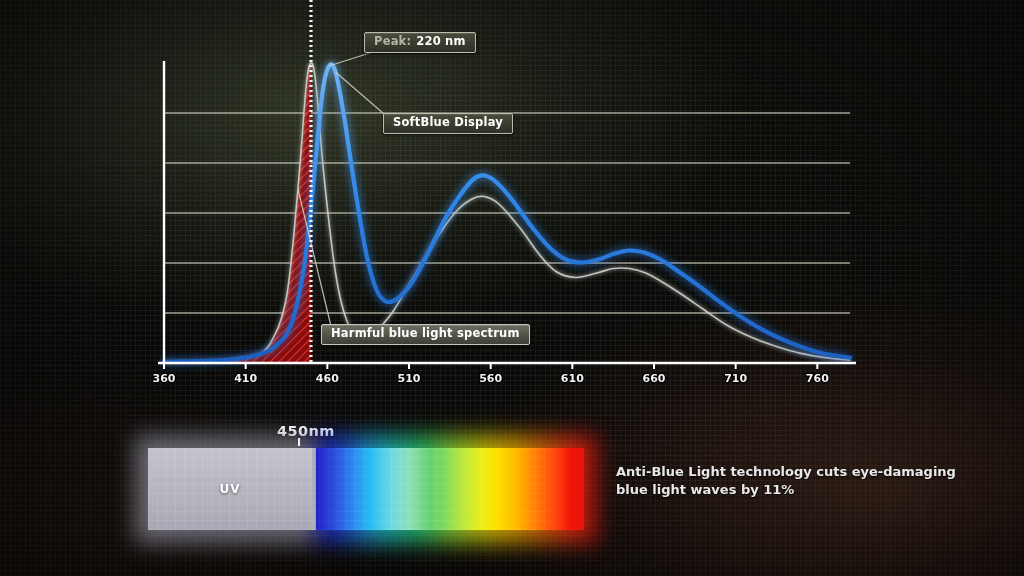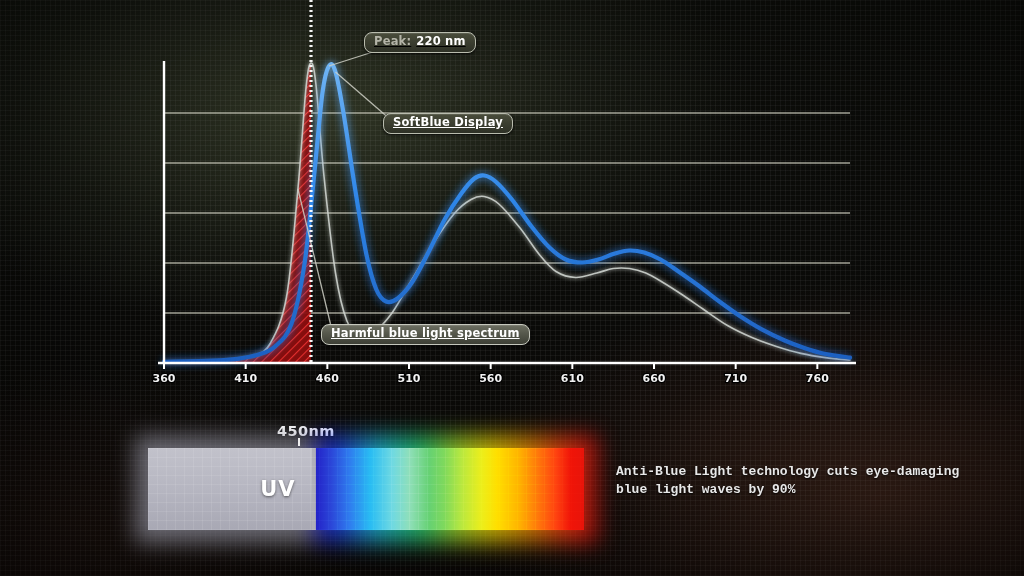--- a/index.html
+++ b/index.html
@@ -33,25 +33,25 @@
     fill:#f2f2f2;font-family:"DejaVu Sans","Liberation Sans",sans-serif;
     font-size:11px;font-weight:700;text-anchor:middle;
     paint-order:stroke;stroke:#000;stroke-width:2.4px;stroke-linejoin:round;
   }
 
   
   .callout{
     position:absolute;display:flex;align-items:center;
     padding:3px 9px 4px 9px;
     border:1px solid #b9bcae;
-    border-radius:8px;
+    border-radius:2px;
     background:linear-gradient(180deg,#4a4d3c 0%,#3b3e30 48%,#2e3126 100%);
     box-shadow:0 1px 3px rgba(0,0,0,.8), inset 0 1px 0 rgba(255,255,255,.10);
     font-size:11.5px;font-weight:700;letter-spacing:.2px;
-    white-space:nowrap;line-height:1;text-decoration:underline;
+    white-space:nowrap;line-height:1;
   }
   .callout .dim{color:#b4b4a8;font-weight:700;}
   .callout .bright{color:#ffffff;font-weight:700;}
   .callout.plain{color:#ffffff;text-align:center;}
   .callout.grey{
     border:1px solid #c6c8bd;
     background:linear-gradient(180deg,#6d6f62 0%,#56584c 45%,#3e4036 100%);
   }
 
   #cal-peak{left:364px;top:32px;}
@@ -93,36 +93,35 @@
       repeating-linear-gradient(90deg, rgba(255,255,255,.16) 0px, rgba(255,255,255,.16) 1px, rgba(0,0,0,0) 1px, rgba(0,0,0,0) 9px);
     opacity:.55;mix-blend-mode:overlay;
   }
   #spectrum-uvmask{
     position:absolute;left:0;top:0;width:37.6%;height:100%;
     background:linear-gradient(180deg,#c2c2cb 0%,#b6b6c1 50%,#a8a8b4 100%);
   }
   #uv-label{
     position:absolute;left:0;top:0;width:37.6%;height:100%;
     display:flex;align-items:center;justify-content:center;
-    color:#ffffff;font-size:21px;font-weight:700;letter-spacing:1px;
+    color:#ffffff;font-size:12px;font-weight:700;letter-spacing:1px;
     text-shadow:0 1px 3px rgba(0,0,0,.55);
-    padding-left:48px;
   }
   #marker-tick{
     position:absolute;left:120px;top:-10px;width:2px;height:8px;
     background:#ffffff;opacity:.9;
   }
 
   
   #note{
     position:absolute;left:616px;top:463px;width:330px;
     color:#e8e8e8;font-size:13px;font-weight:700;line-height:1.42;
     text-shadow:0 1px 2px rgba(0,0,0,.9);
   }
-  #note div{white-space:nowrap;font-family:Liberation Mono, monospace;}
+  #note div{white-space:nowrap;}
 </style>
 </head>
 <body>
 
 <div id="stage">
   <div class="bg-tint"></div>
   <div class="bg-mesh"></div>
   <div class="bg-vig"></div>
 
   <div id="chart">
@@ -224,15 +223,15 @@
     <div id="spectrum-glow"></div>
     <div id="spectrum"></div>
     <div id="spectrum-uvmask"></div>
     <div id="spectrum-mesh"></div>
     <div id="uv-label">UV</div>
     <div id="marker-tick" style="left: 150px;"></div>
   </div>
 
   <div id="note">
     <div>Anti-Blue Light technology cuts eye-damaging</div>
-    <div>blue light waves by 90%</div>
+    <div>blue light waves by 11%</div>
   </div>
 </div>
 
 </body></html>

